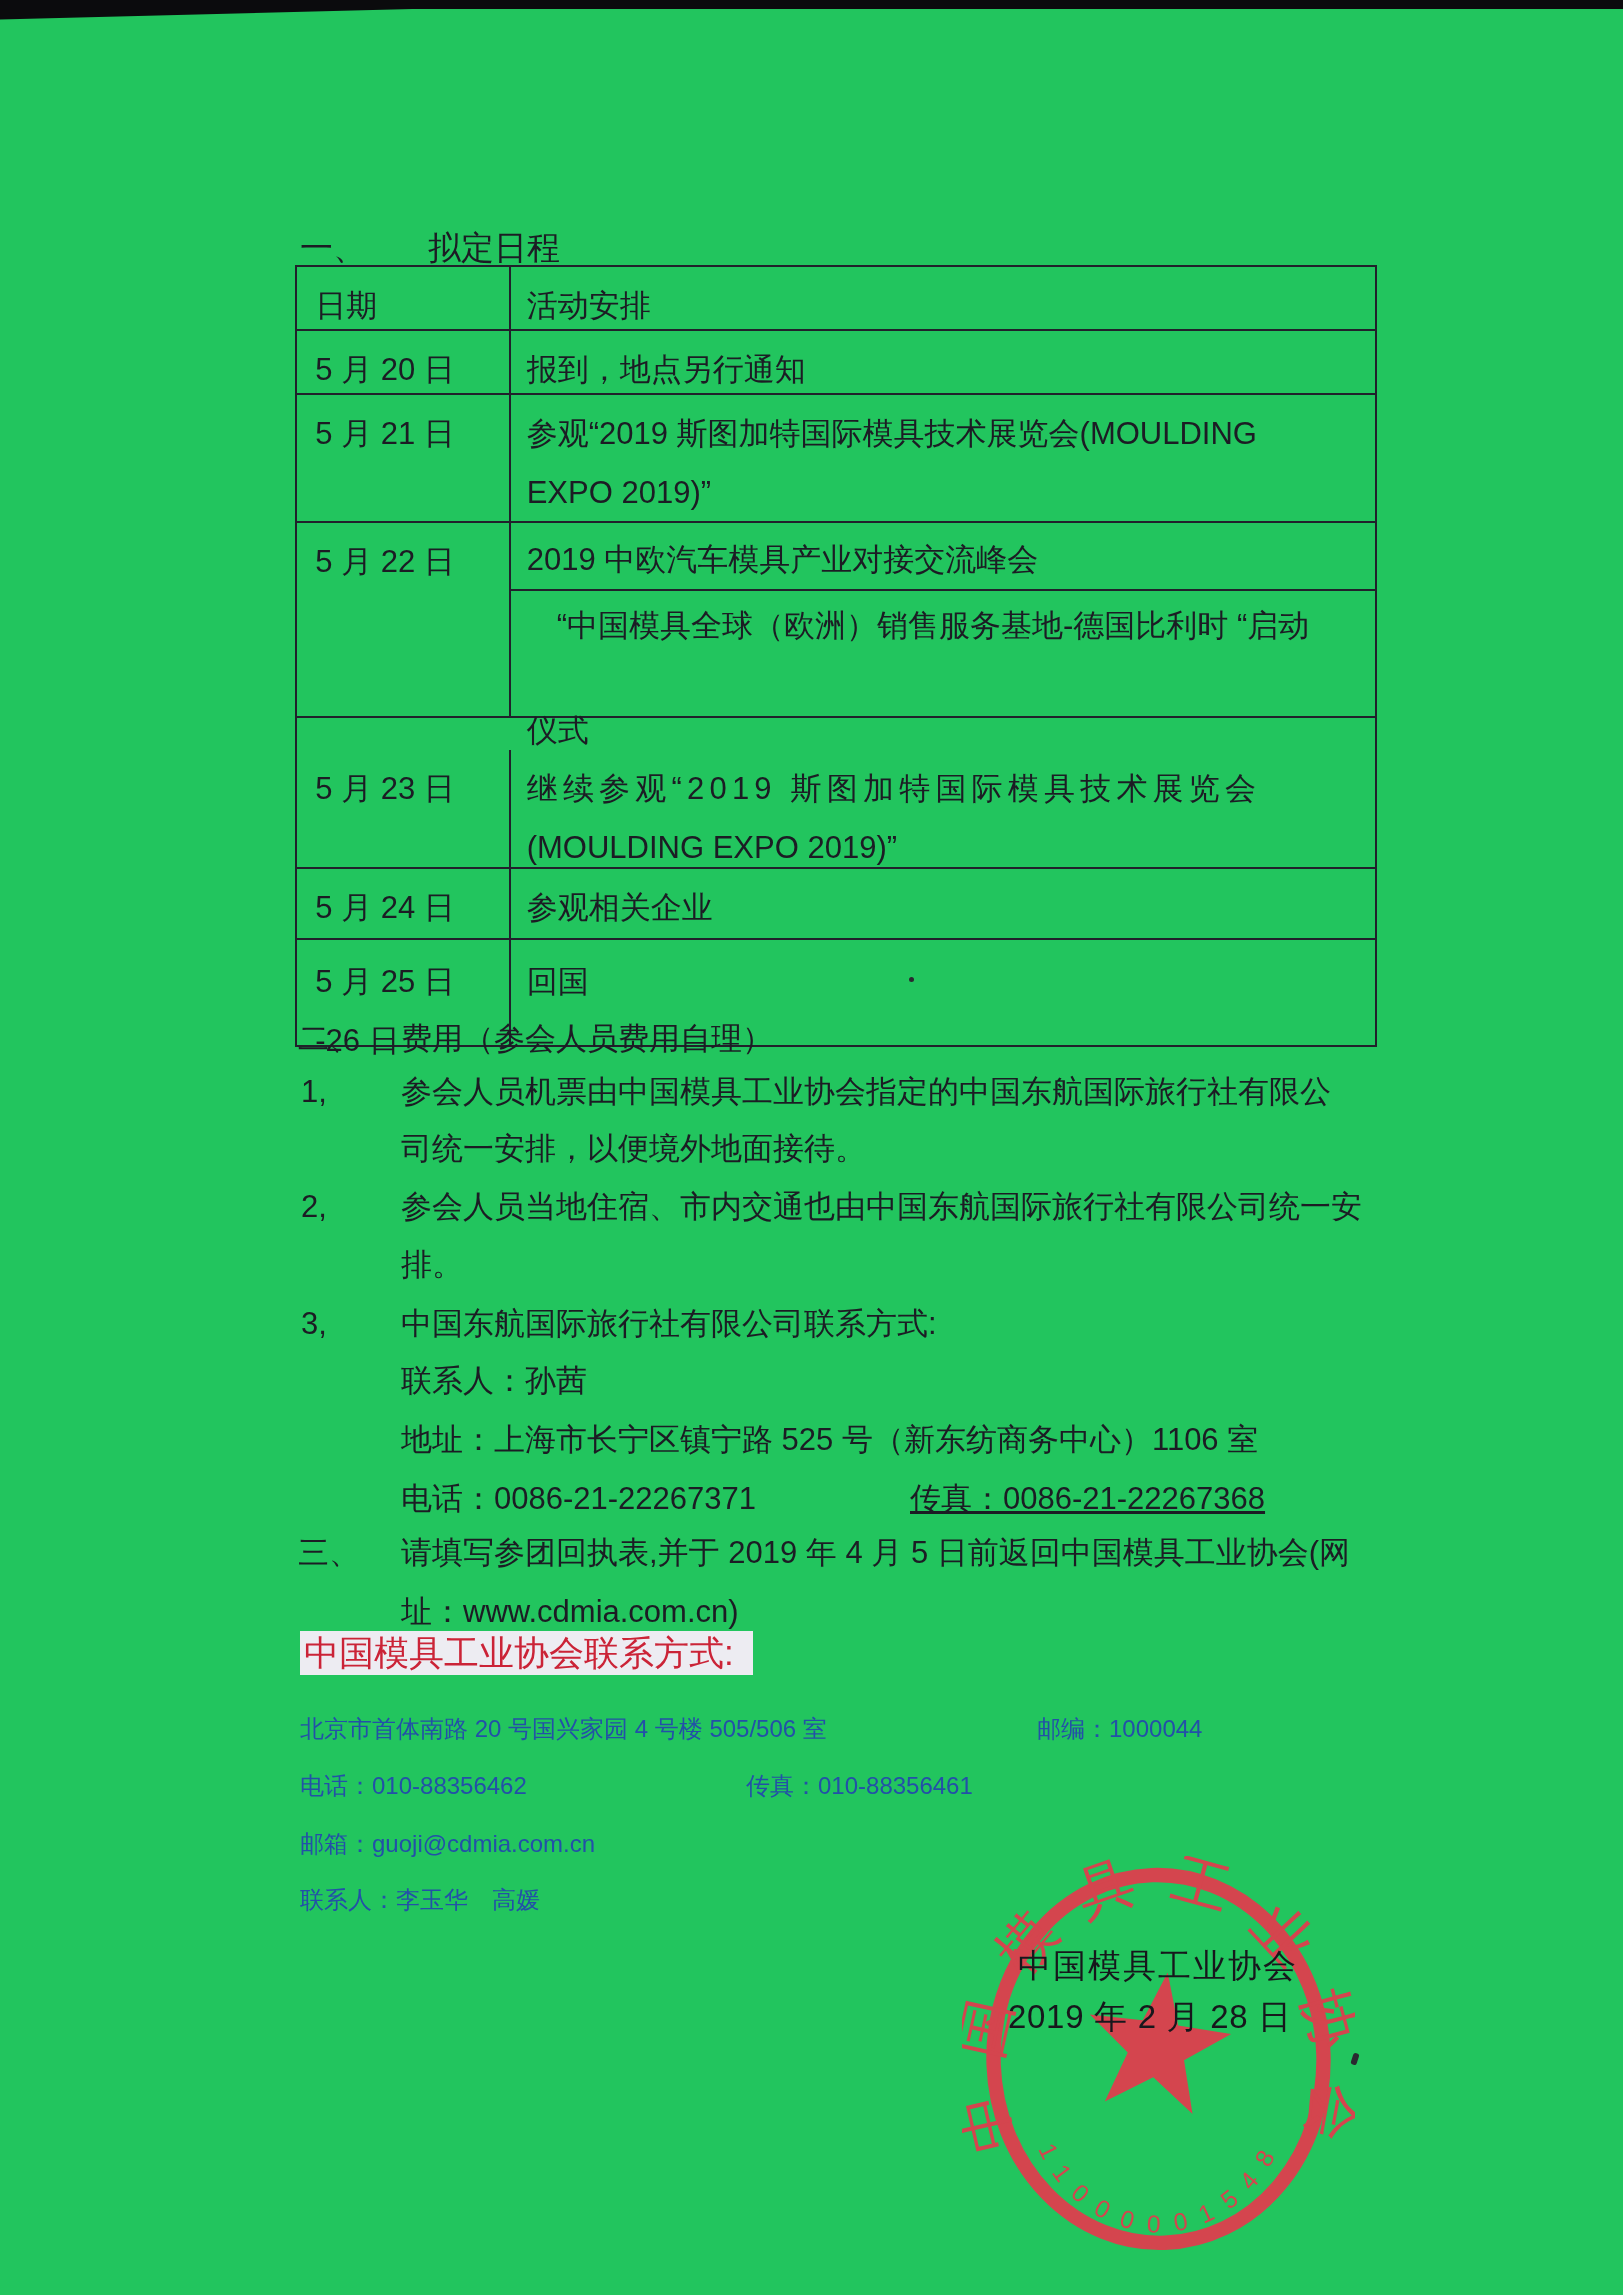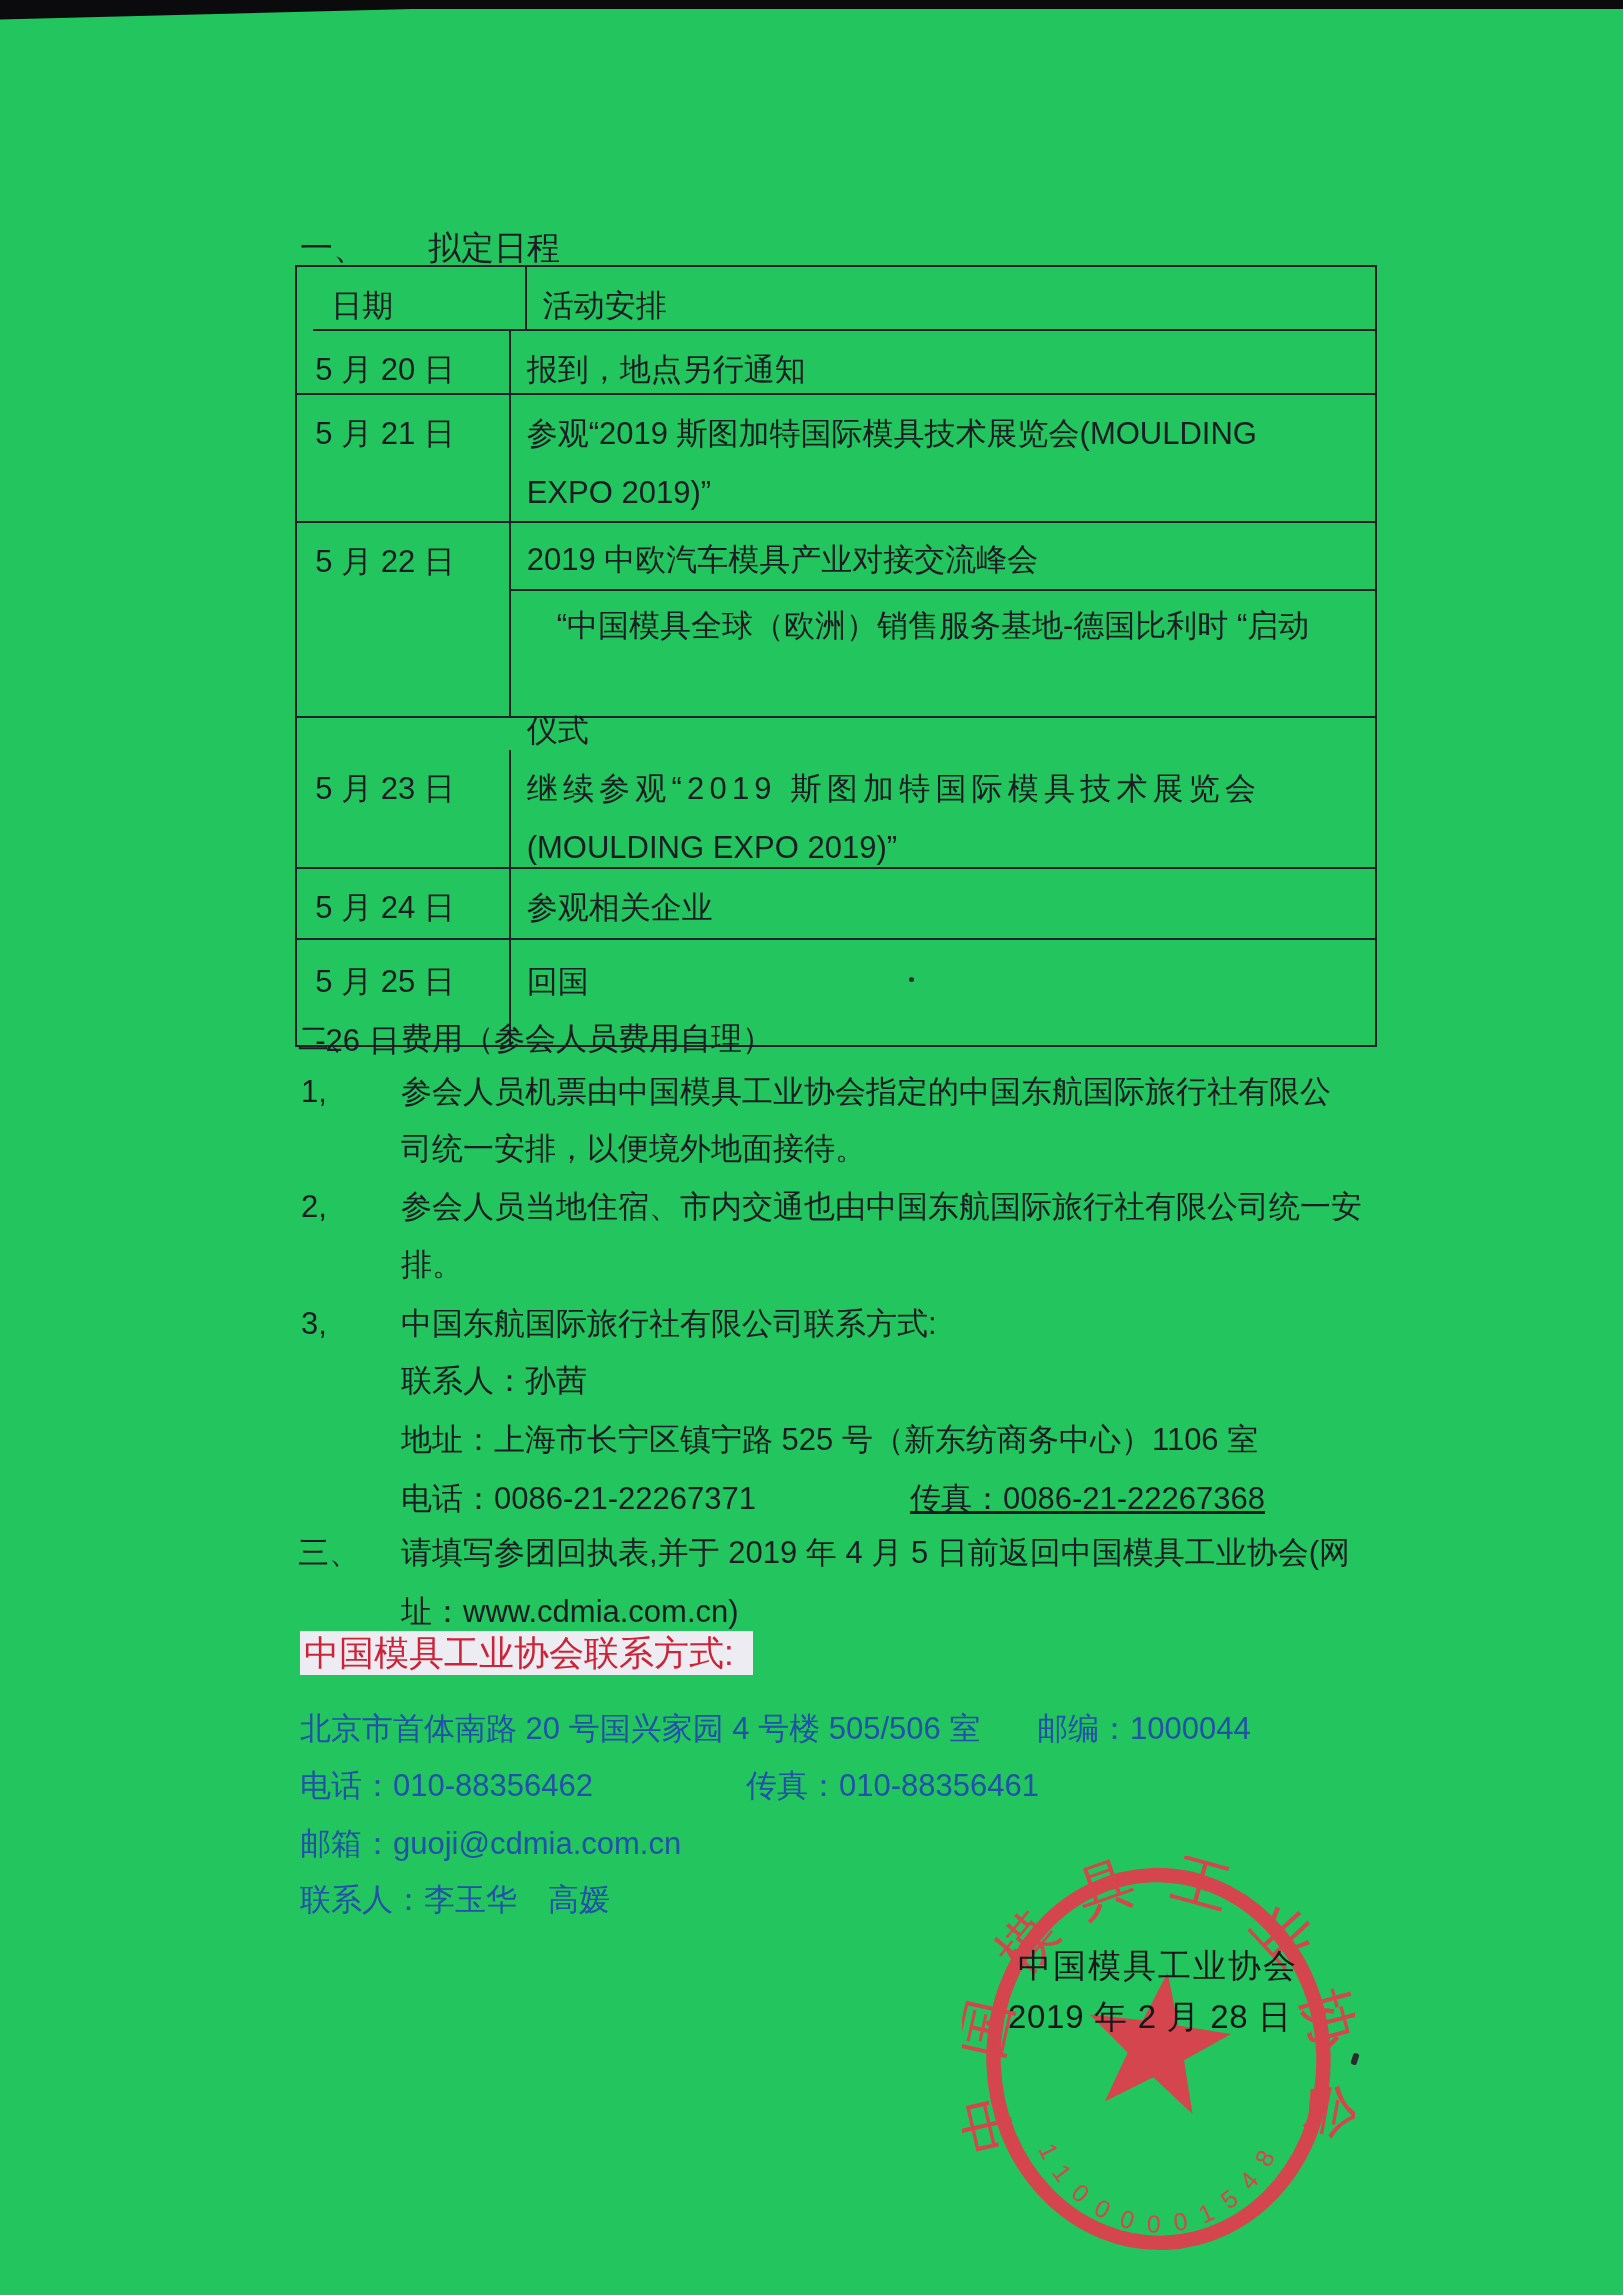--- a/index.html
+++ b/index.html
@@ -23,41 +23,41 @@
   .doc-title{position:absolute;left:300px;top:228px;font-size:33px;line-height:39px;white-space:nowrap;}
   .doc-title .gap{display:inline-block;width:62px;}
 
   
   .tbl{position:absolute;left:295px;top:265px;width:1082px;border:2px solid #21212b;box-sizing:border-box;background:transparent;}
   .trow{display:flex;border-bottom:2px solid #21212b;}
   .trow:last-child{border-bottom:none;}
   .c1{width:214px;border-right:2px solid #21212b;display:flex;flex-direction:column;justify-content:flex-start;padding:9.2px 0 0 18.3px;box-sizing:border-box;}
   .c2{flex:1;display:flex;flex-direction:column;justify-content:flex-start;padding:9.2px 0 0 15.7px;box-sizing:border-box;}
   .ln{font-size:31px;line-height:59px;white-space:nowrap;}
-  .h-header{height:62px;margin-left:16px;}
+  .h-header{height:62px;}
   .h-r1{height:62px;}
   .h-r2{height:126px;}
   .h-r3{height:193px;}
   .h-r4{height:117px;margin-top:32px;}
   .h-r5{height:69px;}
   .h-r6{height:105px;}
   .r3c2{flex:1;display:flex;flex-direction:column;padding:0;}
   .r3sub1{height:70px;border-bottom:2px solid #21212b;display:flex;flex-direction:column;justify-content:flex-start;padding:6.5px 0 0 15.7px;box-sizing:border-box;}
   .r3sub2{flex:1;display:flex;flex-direction:column;justify-content:flex-start;padding:5.2px 0 0 15.7px;box-sizing:border-box;gap:46px;}
   .indent1{padding-left:30px;}
   .spread{letter-spacing:5.2px;}
 
   .red-head{
     position:absolute;left:300px;top:1631px;height:44px;
     display:flex;align-items:center;
     padding:0 19.6px 0 3.9px;
     background:#edecf2;
     color:#cb2337;font-size:35px;white-space:nowrap;
   }
-  .blue{color:#2350a8;font-size:31px;}
+  .blue{color:#2350a8;font-size:24px;}
 
   
   .seal-svg{position:absolute;left:962px;top:1856px;opacity:0.93;z-index:2;}
   .seal-overlay{position:absolute;z-index:3;color:#17171c;}
   .stamp-org{left:1018px;top:1945px;font-size:33px;letter-spacing:2px;}
   .stamp-date{left:1008px;top:1996px;font-size:33px;letter-spacing:0.7px;}
 </style>
 </head>
 <body>
 

